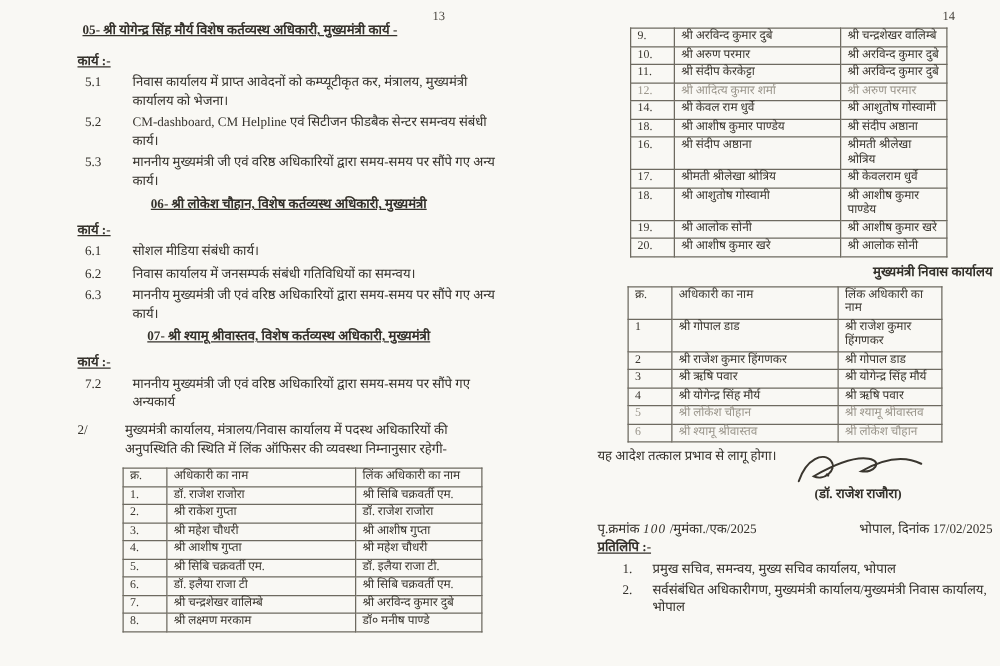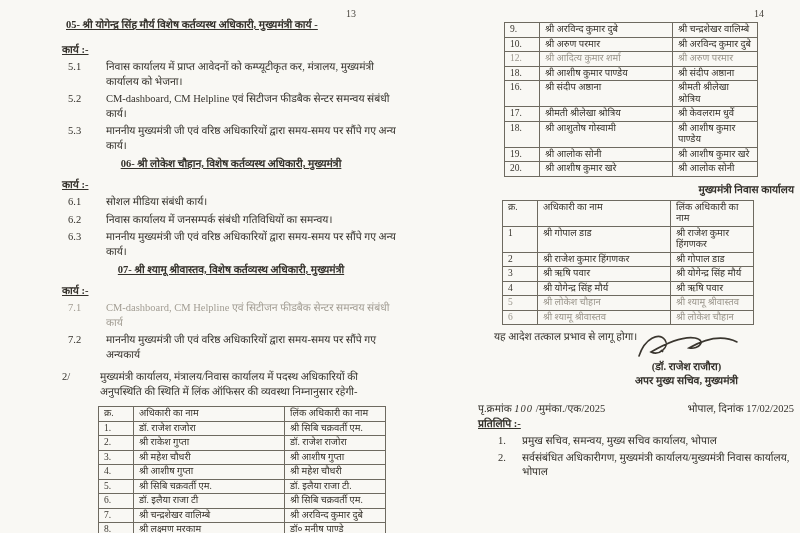--- a/index.html
+++ b/index.html
@@ -30,21 +30,21 @@
   td:first-child,th:first-child{width:24px;}
   .tbl-left{margin:7px 0 0 38px;width:288px;}
   .tbl-left td:nth-child(2),.tbl-left th:nth-child(2){width:140px;}
   .tbl-top{margin:0 0 0 26px;width:254px;}
   .tbl-top td:nth-child(2){width:122px;}
   .tbl-nivas{margin:3px 0 0 24px;width:252px;}
   .tbl-nivas td:nth-child(2),.tbl-nivas th:nth-child(2){width:122px;}
   tr.faded{color:#9b968c;}
 
   .nivas-title{font-weight:bold;text-align:right;margin:6px 0 0 0;}
-  .effect{margin:5px 0 0 16px;}
+  .effect{margin:5px 0 0 0;}
 
   .sig-block{position:relative;margin-left:auto;text-align:center;font-weight:bold;}
   .sig1{width:215px;margin-top:16px;}
   .sig1 svg{position:absolute;top:-30px;left:46px;}
 
   .refline{display:flex;justify-content:space-between;margin-top:14px;}
   .handnum{font-style:italic;letter-spacing:1px;}
   .pratilipi{font-weight:bold;text-decoration:underline;margin:1px 0 3px 0;display:inline-block;}
   .copy .li .num{width:24px;padding-left:20px;}
 </style>
@@ -87,24 +87,20 @@
         </div>
         <div class="li">
           <span class="num">6.3</span>
           <span class="txt">माननीय मुख्यमंत्री जी एवं वरिष्ठ अधिकारियों द्वारा समय-समय पर सौंपे गए अन्य कार्य।</span>
         </div>
       </div>
 
     <div class="h1 hc">07- श्री श्यामू श्रीवास्तव, विशेष कर्तव्यस्थ अधिकारी, मुख्यमंत्री</div>
     <span class="kary">कार्य :-</span>
     <div>
-        <div class="li faded">
-          <span class="num">7.1</span>
-          <span class="txt">CM-dashboard, CM Helpline एवं सिटीजन फीडबैक सेन्टर समन्वय संबंधी कार्य</span>
-        </div>
         <div class="li">
           <span class="num">7.2</span>
           <span class="txt">माननीय मुख्यमंत्री जी एवं वरिष्ठ अधिकारियों द्वारा समय-समय पर सौंपे गए अन्यकार्य</span>
         </div>
       </div>
 
     <div class="li" style="margin-top:8px">
       <span class="num" style="padding-left:2px">2/</span>
       <span class="txt">मुख्यमंत्री कार्यालय, मंत्रालय/निवास कार्यालय में पदस्थ अधिकारियों की अनुपस्थिति की स्थिति में लिंक ऑफिसर की व्यवस्था निम्नानुसार रहेगी-</span>
     </div>
@@ -166,24 +162,34 @@
           <tr>
             <td>9.</td>
             <td>श्री अरविन्द कुमार दुबे</td>
             <td>श्री चन्द्रशेखर वालिम्बे</td>
           </tr>
           <tr>
             <td>10.</td>
             <td>श्री अरुण परमार</td>
             <td>श्री अरविन्द कुमार दुबे</td>
           </tr>
+          <tr>
+            <td>11.</td>
+            <td>श्री संदीप केरकेट्टा</td>
+            <td>श्री अरविन्द कुमार दुबे</td>
+          </tr>
           <tr class="faded">
             <td>12.</td>
             <td>श्री आदित्य कुमार शर्मा</td>
             <td>श्री अरुण परमार</td>
+          </tr>
+          <tr>
+            <td>14.</td>
+            <td>श्री केवल राम धुर्वे</td>
+            <td>श्री आशुतोष गोस्वामी</td>
           </tr>
           <tr>
             <td>18.</td>
             <td>श्री आशीष कुमार पाण्डेय</td>
             <td>श्री संदीप अष्ठाना</td>
           </tr>
           <tr>
             <td>16.</td>
             <td>श्री संदीप अष्ठाना</td>
             <td>श्रीमती श्रीलेखा श्रोत्रिय</td>
@@ -254,21 +260,20 @@
     </table>
 
     <div class="effect">यह आदेश तत्काल प्रभाव से लागू होगा।</div>
 
     <div class="sig-block sig1">
       <svg width="120" height="34" viewBox="0 0 120 34">
         <path d="M14 26 C 20 8, 34 2, 40 10 C 45 17, 34 26, 26 22 C 40 14, 58 6, 70 8 C 82 10, 74 20, 64 18 C 78 10, 96 4, 112 12" fill="none" stroke="#3a362f" stroke-width="1.6" stroke-linecap="round"></path>
         <path d="M36 20 l2 2" stroke="#3a362f" stroke-width="1.6"></path>
       </svg>
       <div>(डॉ. राजेश राजौरा)</div>
-      <div>अपर मुख्य सचिव, मुख्यमंत्री</div>
     </div>
 
     <div class="refline">
       <span>
         <span>पृ.क्रमांक</span>
         <span class="handnum">100</span>
         <span>/मुमंका./एक/2025</span>
       </span>
       <span>भोपाल, दिनांक 17/02/2025</span>
     </div>

